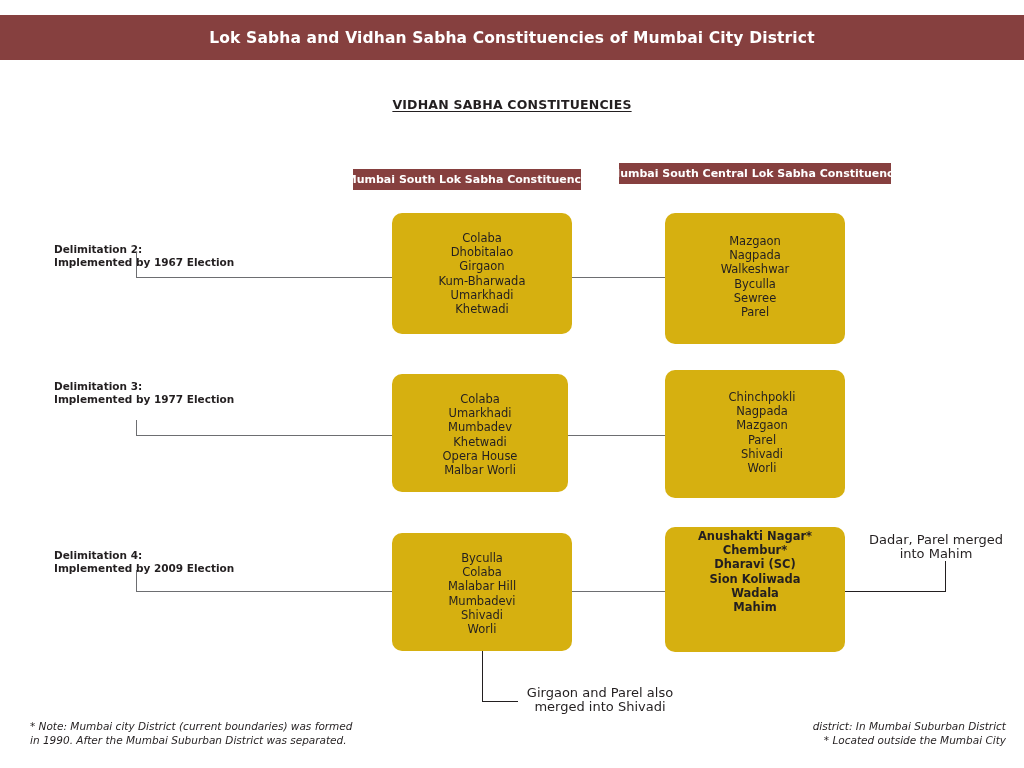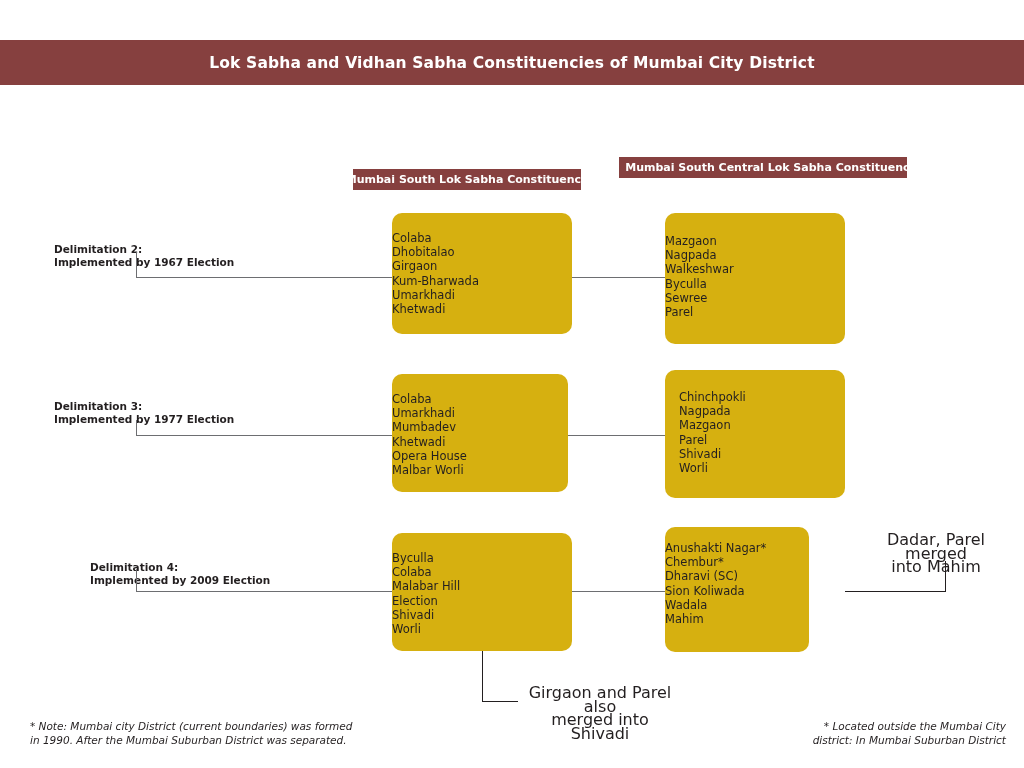--- a/index.html
+++ b/index.html
@@ -21,21 +21,20 @@
   #title-bar {
     position: absolute;
     left: 0;
     top: 15px;
     width: 1024px;
     height: 45px;
     background: #86403f;
     display: flex;
     align-items: center;
     justify-content: center;
-    margin-top: 25px;
   }
   #title-bar .title-text {
     color: #ffffff;
     font-size: 15.5px;
     font-weight: bold;
     letter-spacing: 0.15px;
     white-space: nowrap;
   }
 
   
@@ -63,53 +62,54 @@
     background: #86403f;
     color: #ffffff;
     font-size: 11px;
     font-weight: bold;
     display: flex;
     align-items: center;
     justify-content: center;
     white-space: nowrap;
   }
   #ls-chip-south        { left: 353px; top: 169px; width: 228px; }
-  #ls-chip-southcentral { left: 619px; top: 157px; width: 272px; padding-left: 16px; }
+  #ls-chip-southcentral { left: 619px; top: 163px; width: 272px; }
 
   
   .vs-box {
     position: absolute;
     background: #d6b010;
     border-radius: 10px;
     box-sizing: border-box;
     padding-top: 18px;
+    text-align: center;
     font-size: 11.5px;
     line-height: 14.2px;
     color: #231f20;
   }
   .vs-box .vs-item { display: block; white-space: nowrap; }
 
   #box-r1-left  { left: 392px; top: 213px; width: 180px; height: 121px; }
   #box-r1-right { left: 665px; top: 213px; width: 180px; height: 131px; padding-top: 21px; }
   #box-r2-left  { left: 392px; top: 374px; width: 176px; height: 118px; }
   #box-r2-right { left: 665px; top: 370px; width: 180px; height: 128px; padding-top: 20px; padding-left: 14px; }
   #box-r3-left  { left: 392px; top: 533px; width: 180px; height: 118px; }
-  #box-r3-right { left: 665px; top: 527px; width: 144px; height: 125px; padding-top: 14px; }
+  #box-r3-right { left: 665px; top: 527px; width: 180px; height: 125px; padding-top: 2px; font-weight: bold; }
 
   
   .delim-label {
     position: absolute;
     font-size: 10.5px;
     font-weight: bold;
     line-height: 13px;
     white-space: nowrap;
   }
   #delim-label-2 { left: 54px; top: 243px; }
-  #delim-label-3 { left: 54px; top: 400px; }
-  #delim-label-4 { left: 54px; top: 561px; margin-left: 36px; }
+  #delim-label-3 { left: 54px; top: 380px; }
+  #delim-label-4 { left: 54px; top: 549px; }
 
   
   .line-h {
     position: absolute;
     height: 1px;
     background: #6d6e71;
   }
   .line-v {
     position: absolute;
     width: 1px;
@@ -135,21 +135,21 @@
   #conn-r3-right { left: 845px; top: 591px; width: 101px; }
   #conn-r3-right-up { left: 945px; top: 561px; height: 31px; }
 
   
   #conn-bottom-v { left: 482px; top: 651px; height: 50px; }
   #conn-bottom-h { left: 482px; top: 701px; width: 36px; }
 
   
   .annotation {
     position: absolute;
-    font-size: 16px;
+    font-size: 13px;
     line-height: 13.5px;
     color: #231f20;
   }
   #note-dadar {
     left: 866px;
     top: 533px;
     width: 140px;
     text-align: center;
   }
   #note-shivadi {
@@ -171,20 +171,21 @@
   #footnote-right { left: 760px; top: 719px; width: 246px; text-align: right; }
 </style>
 </head>
 <body>
 
 <div id="title-bar">
   <span class="title-text">Lok Sabha and Vidhan Sabha Constituencies of Mumbai City District</span>
 </div>
 
 <div id="subtitle">
+  <div><span class="sub-line">VIDHAN SABHA CONSTITUENCIES</span></div>
 </div>
 
 <div class="ls-chip" id="ls-chip-south">
   <span>Mumbai South Lok Sabha Constituency</span>
 </div>
 <div class="ls-chip" id="ls-chip-southcentral">
   <span>Mumbai South Central Lok Sabha Constituency</span>
 </div>
 
 <div class="delim-label" id="delim-label-2">
@@ -244,21 +245,21 @@
 <div class="line-v" id="conn-r3-stub"></div>
 <div class="line-h" id="conn-r3-left"></div>
 <div class="line-h" id="conn-r3-mid"></div>
 <div class="line-h line-dark-h" id="conn-r3-right"></div>
 <div class="line-v line-dark-v" id="conn-r3-right-up"></div>
 
 <div class="vs-box" id="box-r3-left">
   <span class="vs-item">Byculla</span>
   <span class="vs-item">Colaba</span>
   <span class="vs-item">Malabar Hill</span>
-  <span class="vs-item">Election</span>
+  <span class="vs-item">Mumbadevi</span>
   <span class="vs-item">Shivadi</span>
   <span class="vs-item">Worli</span>
 </div>
 <div class="vs-box" id="box-r3-right">
   <span class="vs-item">Anushakti Nagar*</span>
   <span class="vs-item">Chembur*</span>
   <span class="vs-item">Dharavi (SC)</span>
   <span class="vs-item">Sion Koliwada</span>
   <span class="vs-item">Wadala</span>
   <span class="vs-item">Mahim</span>
@@ -272,15 +273,15 @@
 <div class="line-v line-dark-v" id="conn-bottom-v"></div>
 <div class="line-h line-dark-h" id="conn-bottom-h"></div>
 
 <div class="annotation" id="note-shivadi">
   <div>Girgaon and Parel also</div>
   <div>merged into Shivadi</div>
 </div>
 
 <div class="footnote" id="footnote-left">* Note: Mumbai city District (current boundaries) was formed in 1990. After the Mumbai Suburban District was separated.</div>
 <div class="footnote" id="footnote-right">
+  <div>district: In Mumbai Suburban District</div>
   <div>* Located outside the Mumbai City</div>
-  <div>district: In Mumbai Suburban District</div>
 </div>
 
 </body></html>

